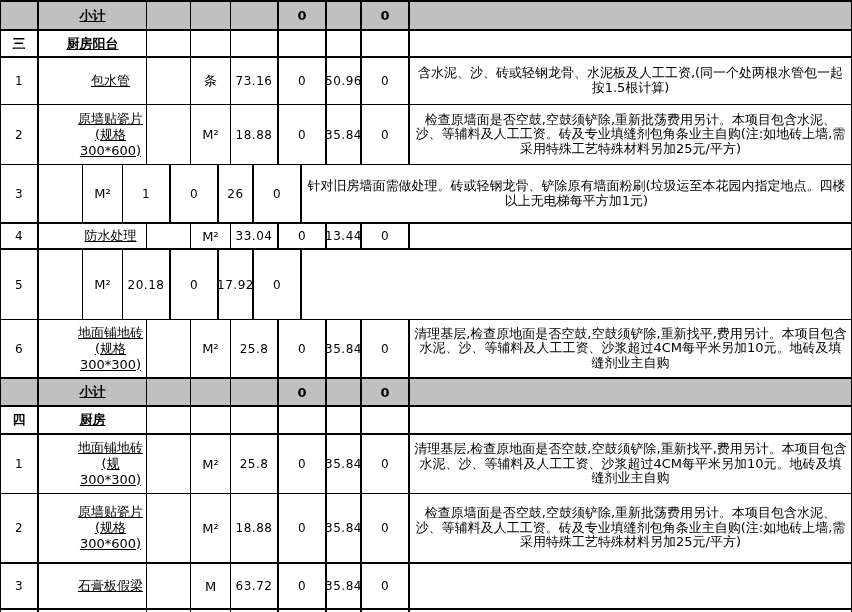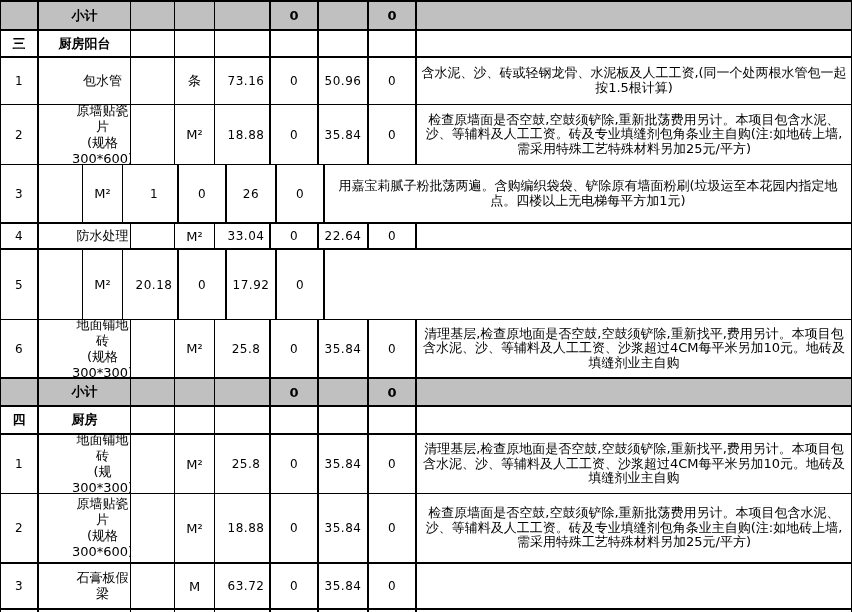--- a/index.html
+++ b/index.html
@@ -12,26 +12,26 @@
   }
   .row { display:flex; box-sizing:border-box; border-bottom:1px solid #000; width:100%; }
   .row.tb { border-bottom-width:2px; }
   .cell {
     box-sizing:border-box; border-right:1px solid #000;
     display:flex; align-items:center; justify-content:center;
     text-align:center; overflow:hidden; padding:0 1px;
   }
   .cell.tr { border-right-width:2px; }
   .c1 { width:38px; }
-  .c2 { width:92px; }
+  .c2 { width:108px;text-decoration:underline; }
   .c3 { width:44px; }
   .c4 { width:40px; }
-  .c5 { width:48px;margin-left:8px; }
+  .c5 { width:48px; }
   .c6 { width:48px; }
-  .c7 { width:50px; }
+  .c7 { width:35px; }
   .c8 { width:48px; }
   .c9 { flex:1; border-right:none; }
   .gray { background:#c0c0c0; }
   .bold { font-weight:bold; }
   .num  { font-size:12px; letter-spacing:0.5px; }
   .name { white-space:pre-line; line-height:16px;padding-left:37px; }
   .desc { line-height:14.6px; padding:1px 3px; }
   .sec  { font-size:13px; }
 </style>
 </head>
@@ -90,31 +90,31 @@
   </div>
 
   <div class="row tb" style="height:59px">
     <div class="cell c1 tr num">3</div>
     <div class="cell c3"></div>
     <div class="cell c4">M²</div>
     <div class="cell c5 tr num">1</div>
     <div class="cell c6 tr num">0</div>
     <div class="cell c7 tr num">26</div>
     <div class="cell c8 tr num">0</div>
-    <div class="cell c9 desc">用嘉宝莉腻子粉批荡两遍。含购编织袋袋、铲除原有墙面粉刷(垃圾运至本花园内指定地点。四楼以上无电梯每平方加1元)</div>
+    <div class="cell c9 desc">针对旧房墙面需做处理。砖或轻钢龙骨、铲除原有墙面粉刷(垃圾运至本花园内指定地点。四楼以上无电梯每平方加1元)</div>
   </div>
 
   <div class="row tb" style="height:26px">
     <div class="cell c1 tr num">4</div>
     <div class="cell c2 name">防水处理</div>
     <div class="cell c3"></div>
     <div class="cell c4">M²</div>
     <div class="cell c5 tr num">33.04</div>
     <div class="cell c6 tr num">0</div>
-    <div class="cell c7 tr num">22.64</div>
+    <div class="cell c7 tr num">13.44</div>
     <div class="cell c8 tr num">0</div>
   </div>
 
   <div class="row" style="height:70px">
     <div class="cell c1 tr num">5</div>
     <div class="cell c3"></div>
     <div class="cell c4">M²</div>
     <div class="cell c5 tr num">20.18</div>
     <div class="cell c6 tr num">0</div>
     <div class="cell c7 tr num">17.92</div>

